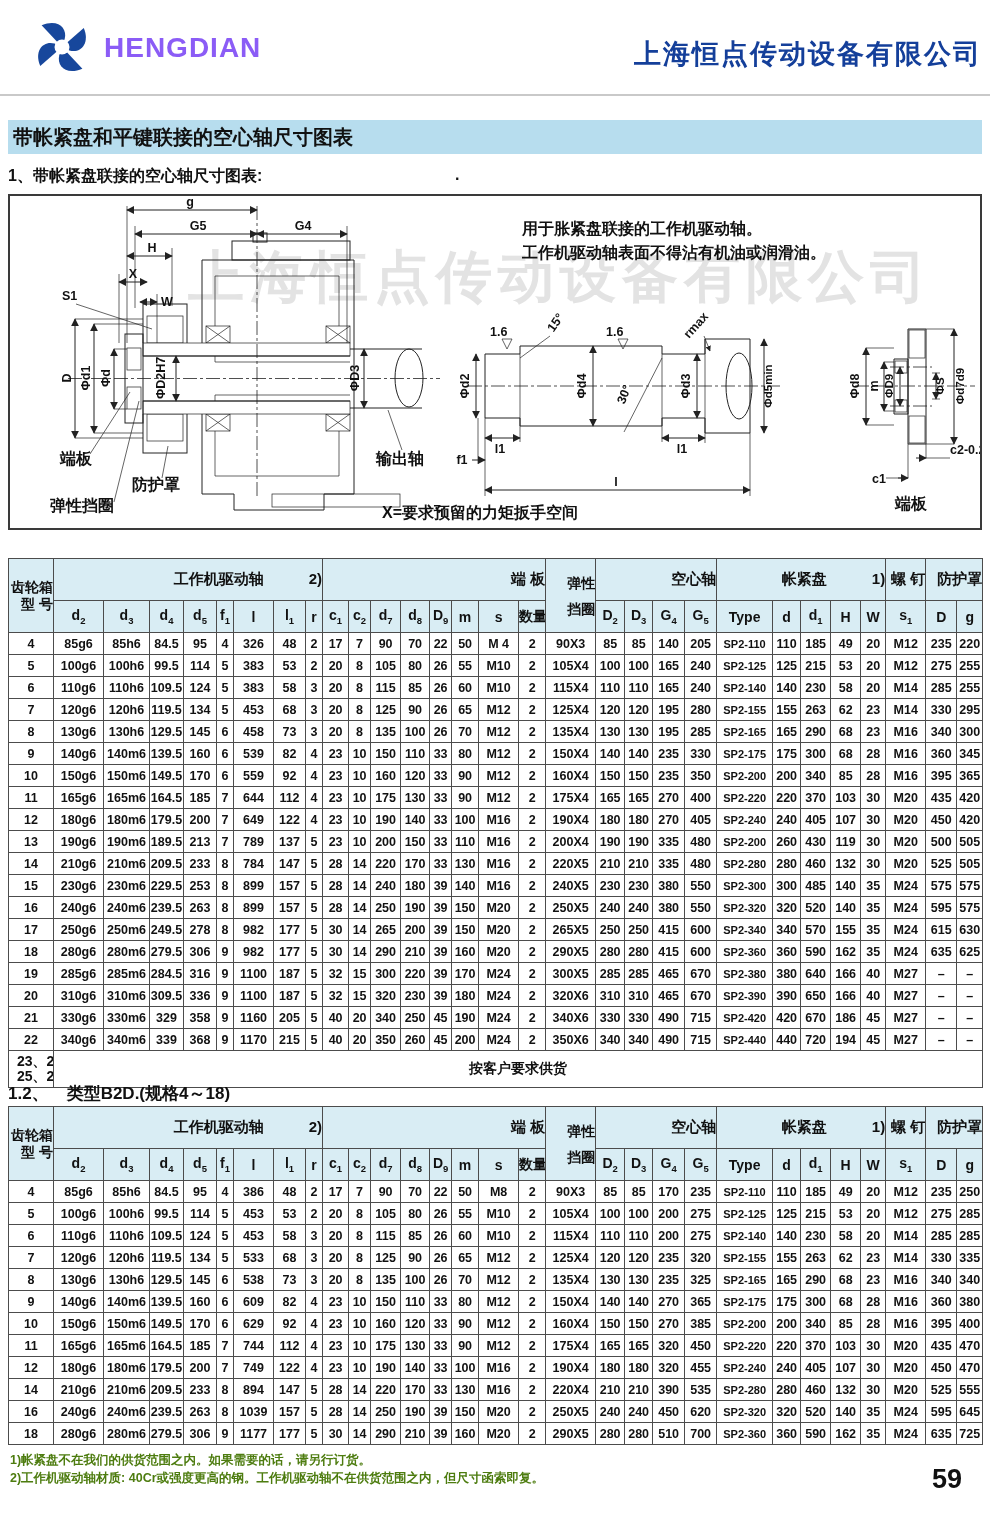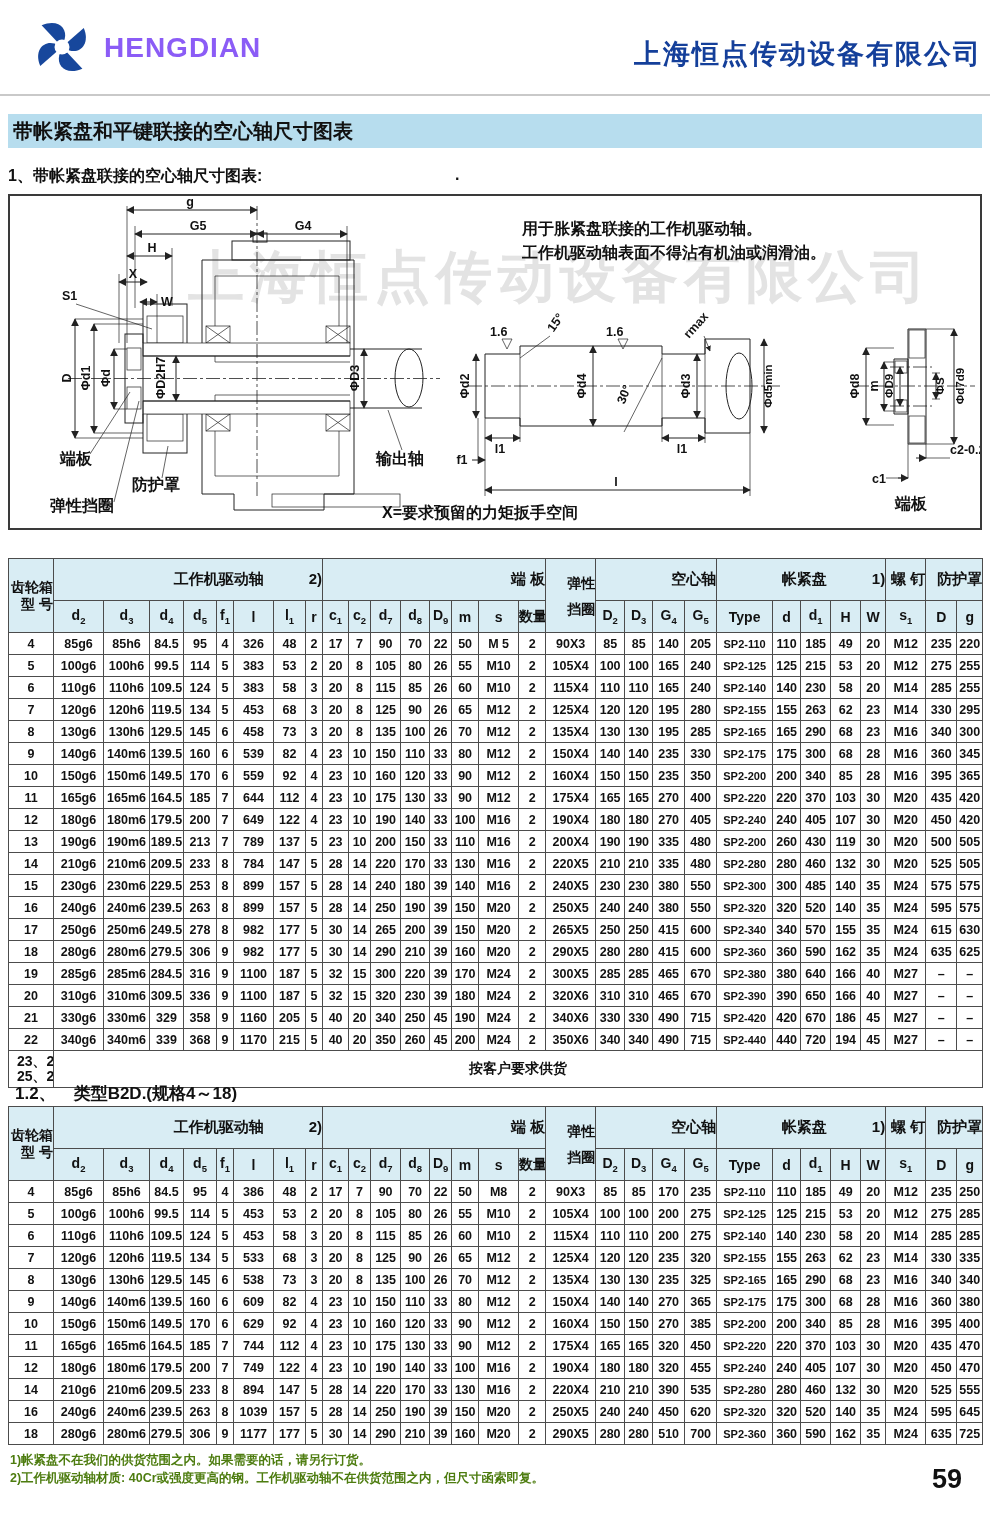--- a/index.html
+++ b/index.html
@@ -7,21 +7,21 @@
     width:990px;height:1513px;position:relative;background:#fff;
     font-family:"Liberation Sans",sans-serif;color:#111;overflow:hidden;
   }
   
   .hdr{position:absolute;top:0;left:0;width:990px;height:94px;background:#fff;}
   .logo{position:absolute;left:28px;top:12px;width:68px;height:70px;}
   .brand{position:absolute;left:104px;top:32px;font-size:28px;font-weight:bold;color:#8b5cf6;letter-spacing:1px;}
   .company{position:absolute;right:8px;top:36px;font-size:27px;font-weight:bold;color:#143f9a;letter-spacing:2px;}
   .hrule{position:absolute;top:94px;left:0;width:990px;border-top:2px solid #c9c9c9;}
   
-  .titlebar{position:absolute;top:114px;left:8px;width:974px;height:34px;background:#b7ddee;
+  .titlebar{position:absolute;top:120px;left:8px;width:974px;height:34px;background:#b7ddee;
     font-size:20px;font-weight:bold;line-height:34px;padding-left:5px;box-sizing:border-box;}
   
   .sec1{position:absolute;top:166px;left:8px;font-size:16px;font-weight:bold;}
   .sec1 .dot{position:absolute;left:447px;top:0;font-weight:bold;}
   
   .draw{position:absolute;top:194px;left:8px;width:974px;height:336px;border:2px solid #3a3a3a;box-sizing:border-box;background:#fff;}
   svg text{font-family:"Liberation Sans",sans-serif;}
   .dl{font-size:12.5px;font-weight:bold;fill:#111;}
   .dls{font-size:11.5px;font-weight:bold;fill:#111;}
   .cjk{font-size:16px;font-weight:bold;fill:#111;}
@@ -339,21 +339,21 @@
         <td>4</td>
         <td>326</td>
         <td>48</td>
         <td>2</td>
         <td>17</td>
         <td>7</td>
         <td>90</td>
         <td>70</td>
         <td>22</td>
         <td>50</td>
-        <td>M 5</td>
+        <td>M 4</td>
         <td>2</td>
         <td>90X3</td>
         <td>85</td>
         <td>85</td>
         <td>140</td>
         <td>205</td>
         <td class="type">SP2-110</td>
         <td>110</td>
         <td>185</td>
         <td>49</td>
@@ -938,21 +938,21 @@
         <td>–</td>
         <td>–</td>
       </tr>
       <tr class="special">
         <td class="speciallabel">23、24<br>25、26</td>
         <td colspan="29">按客户要求供货</td>
       </tr>
     </tbody>
   </table>
 
-<div class="h2" style="top:1082px;margin-left:7px;">
+<div class="h2" style="top:1082px;">
   <span class="no">1.2、</span><span>类型B2D.(规格4～18)</span>
 </div>
 <table class="spec" id="t2" style="top:1106px;">
     <colgroup>
       <col style="width: 45px;">
       <col style="width: 50px;">
       <col style="width: 46px;">
       <col style="width: 34px;">
       <col style="width: 33px;">
       <col style="width: 17px;">

